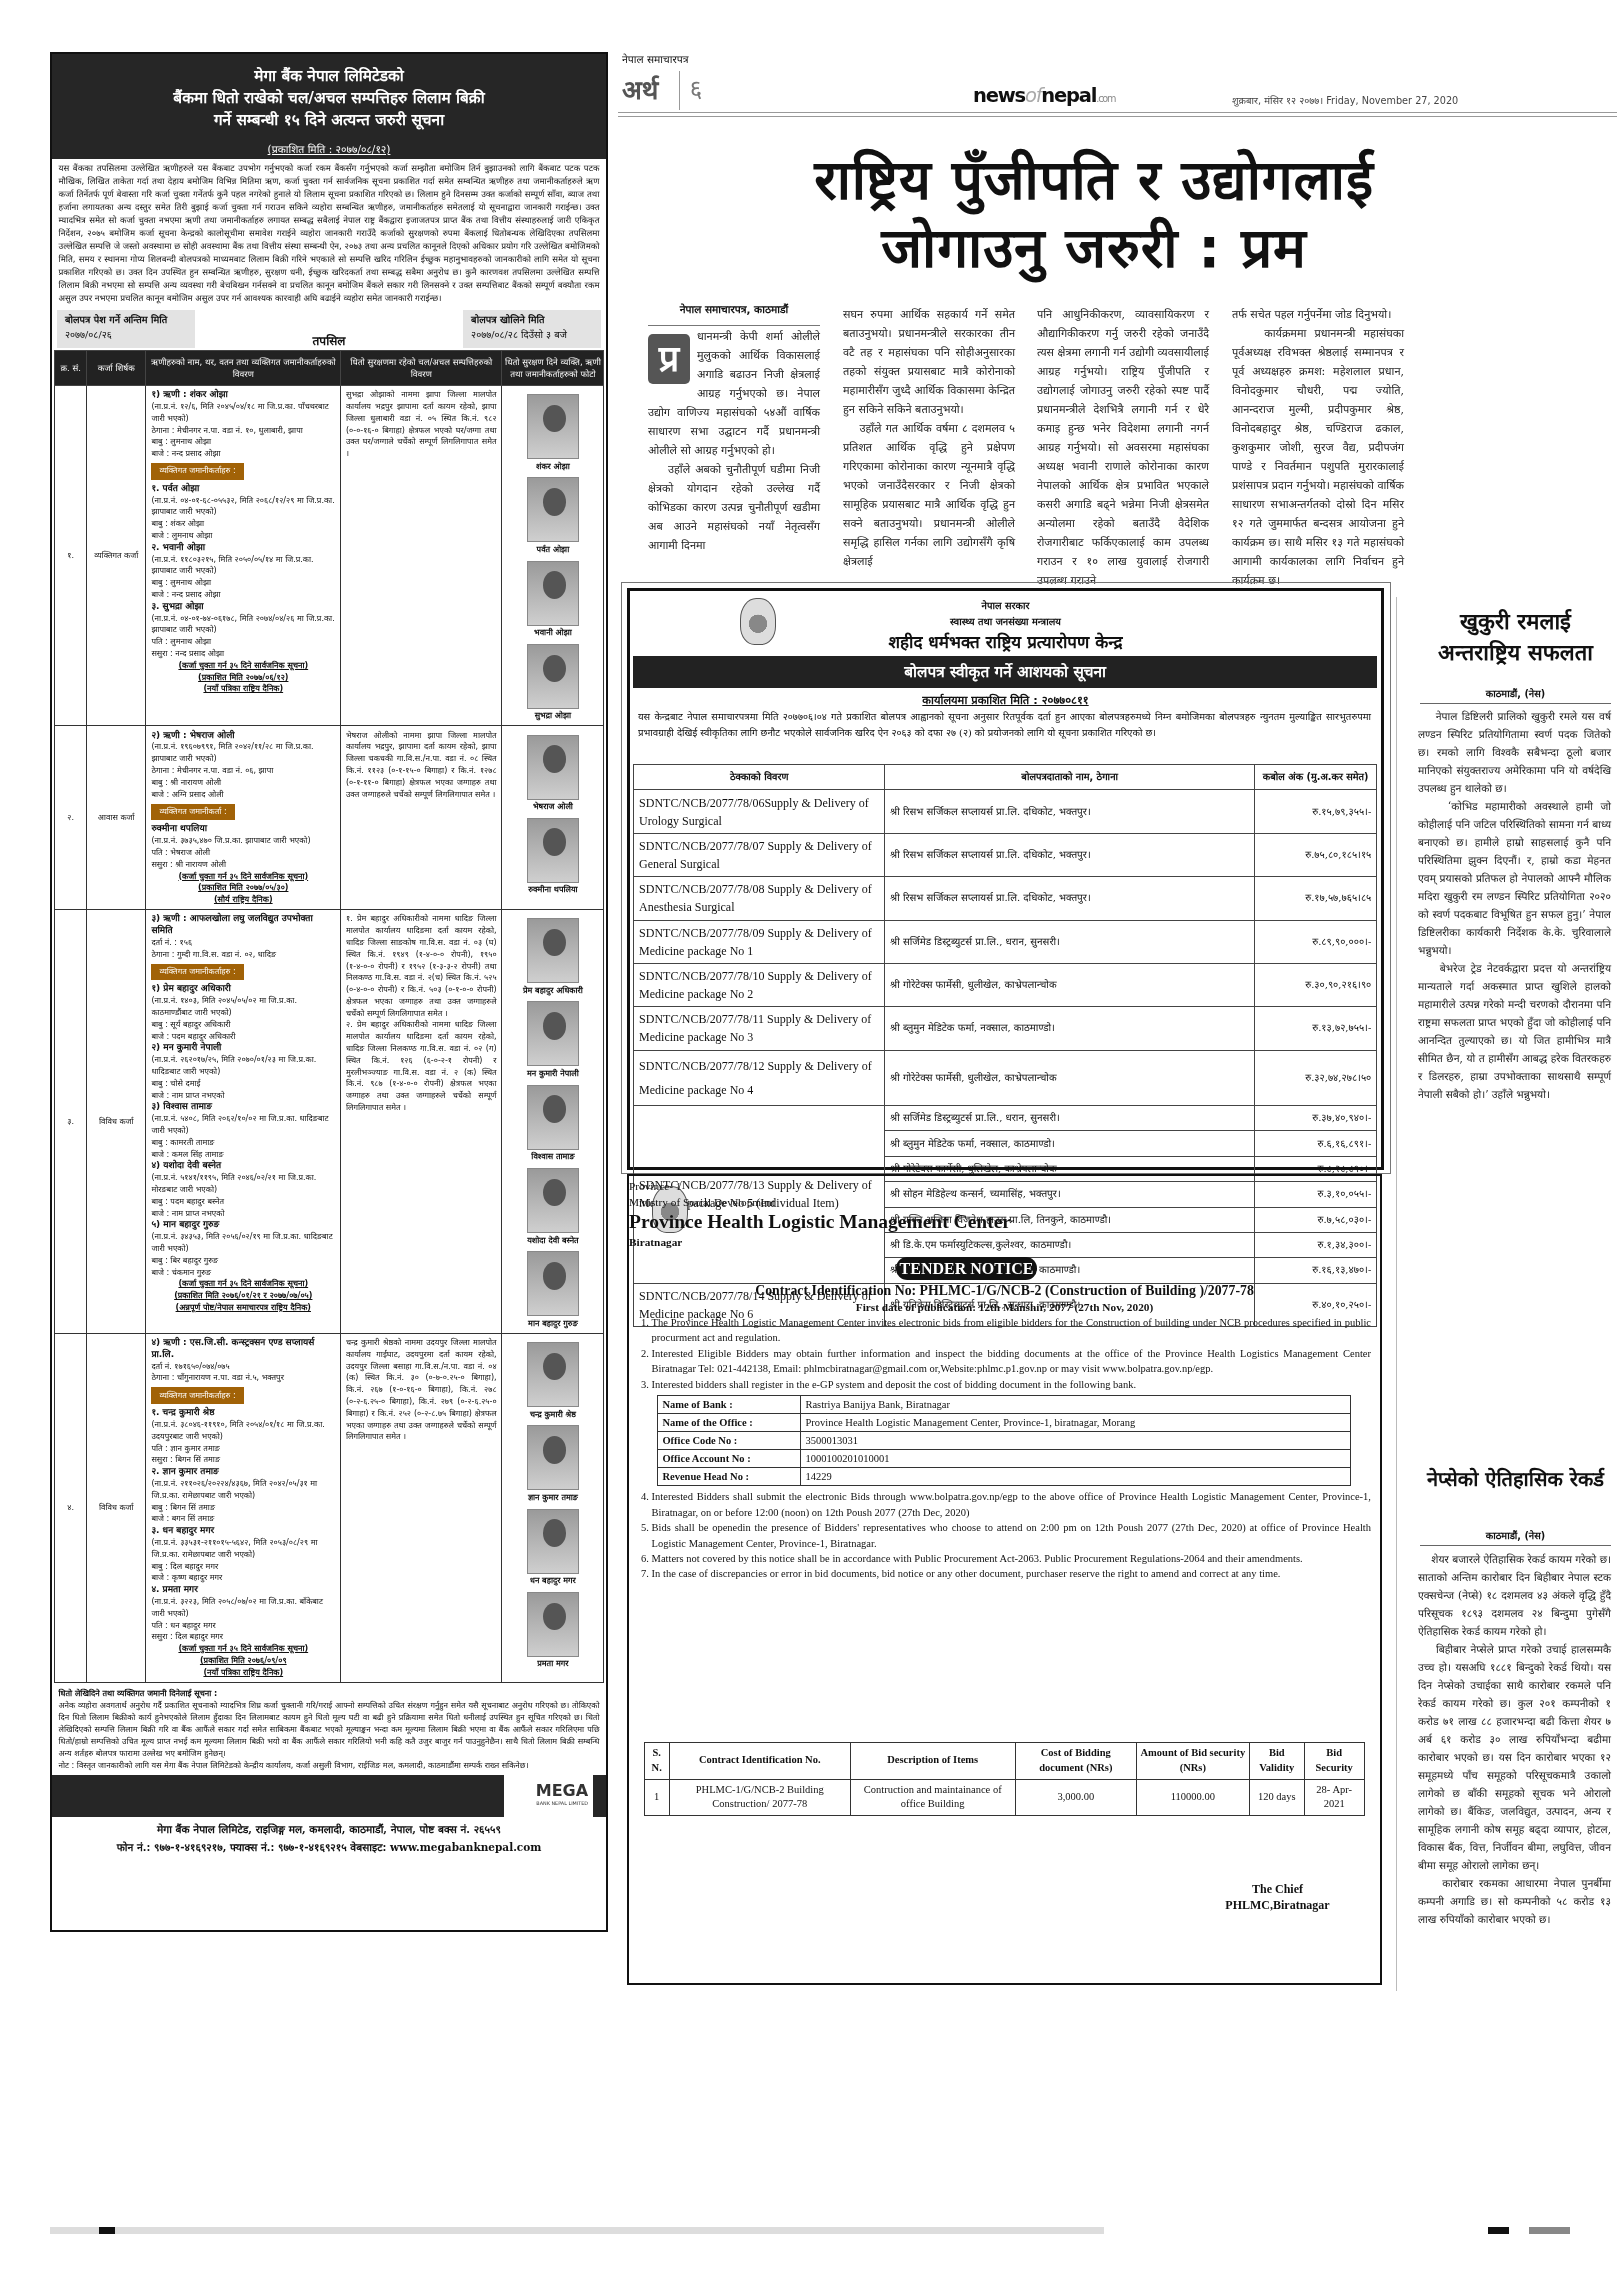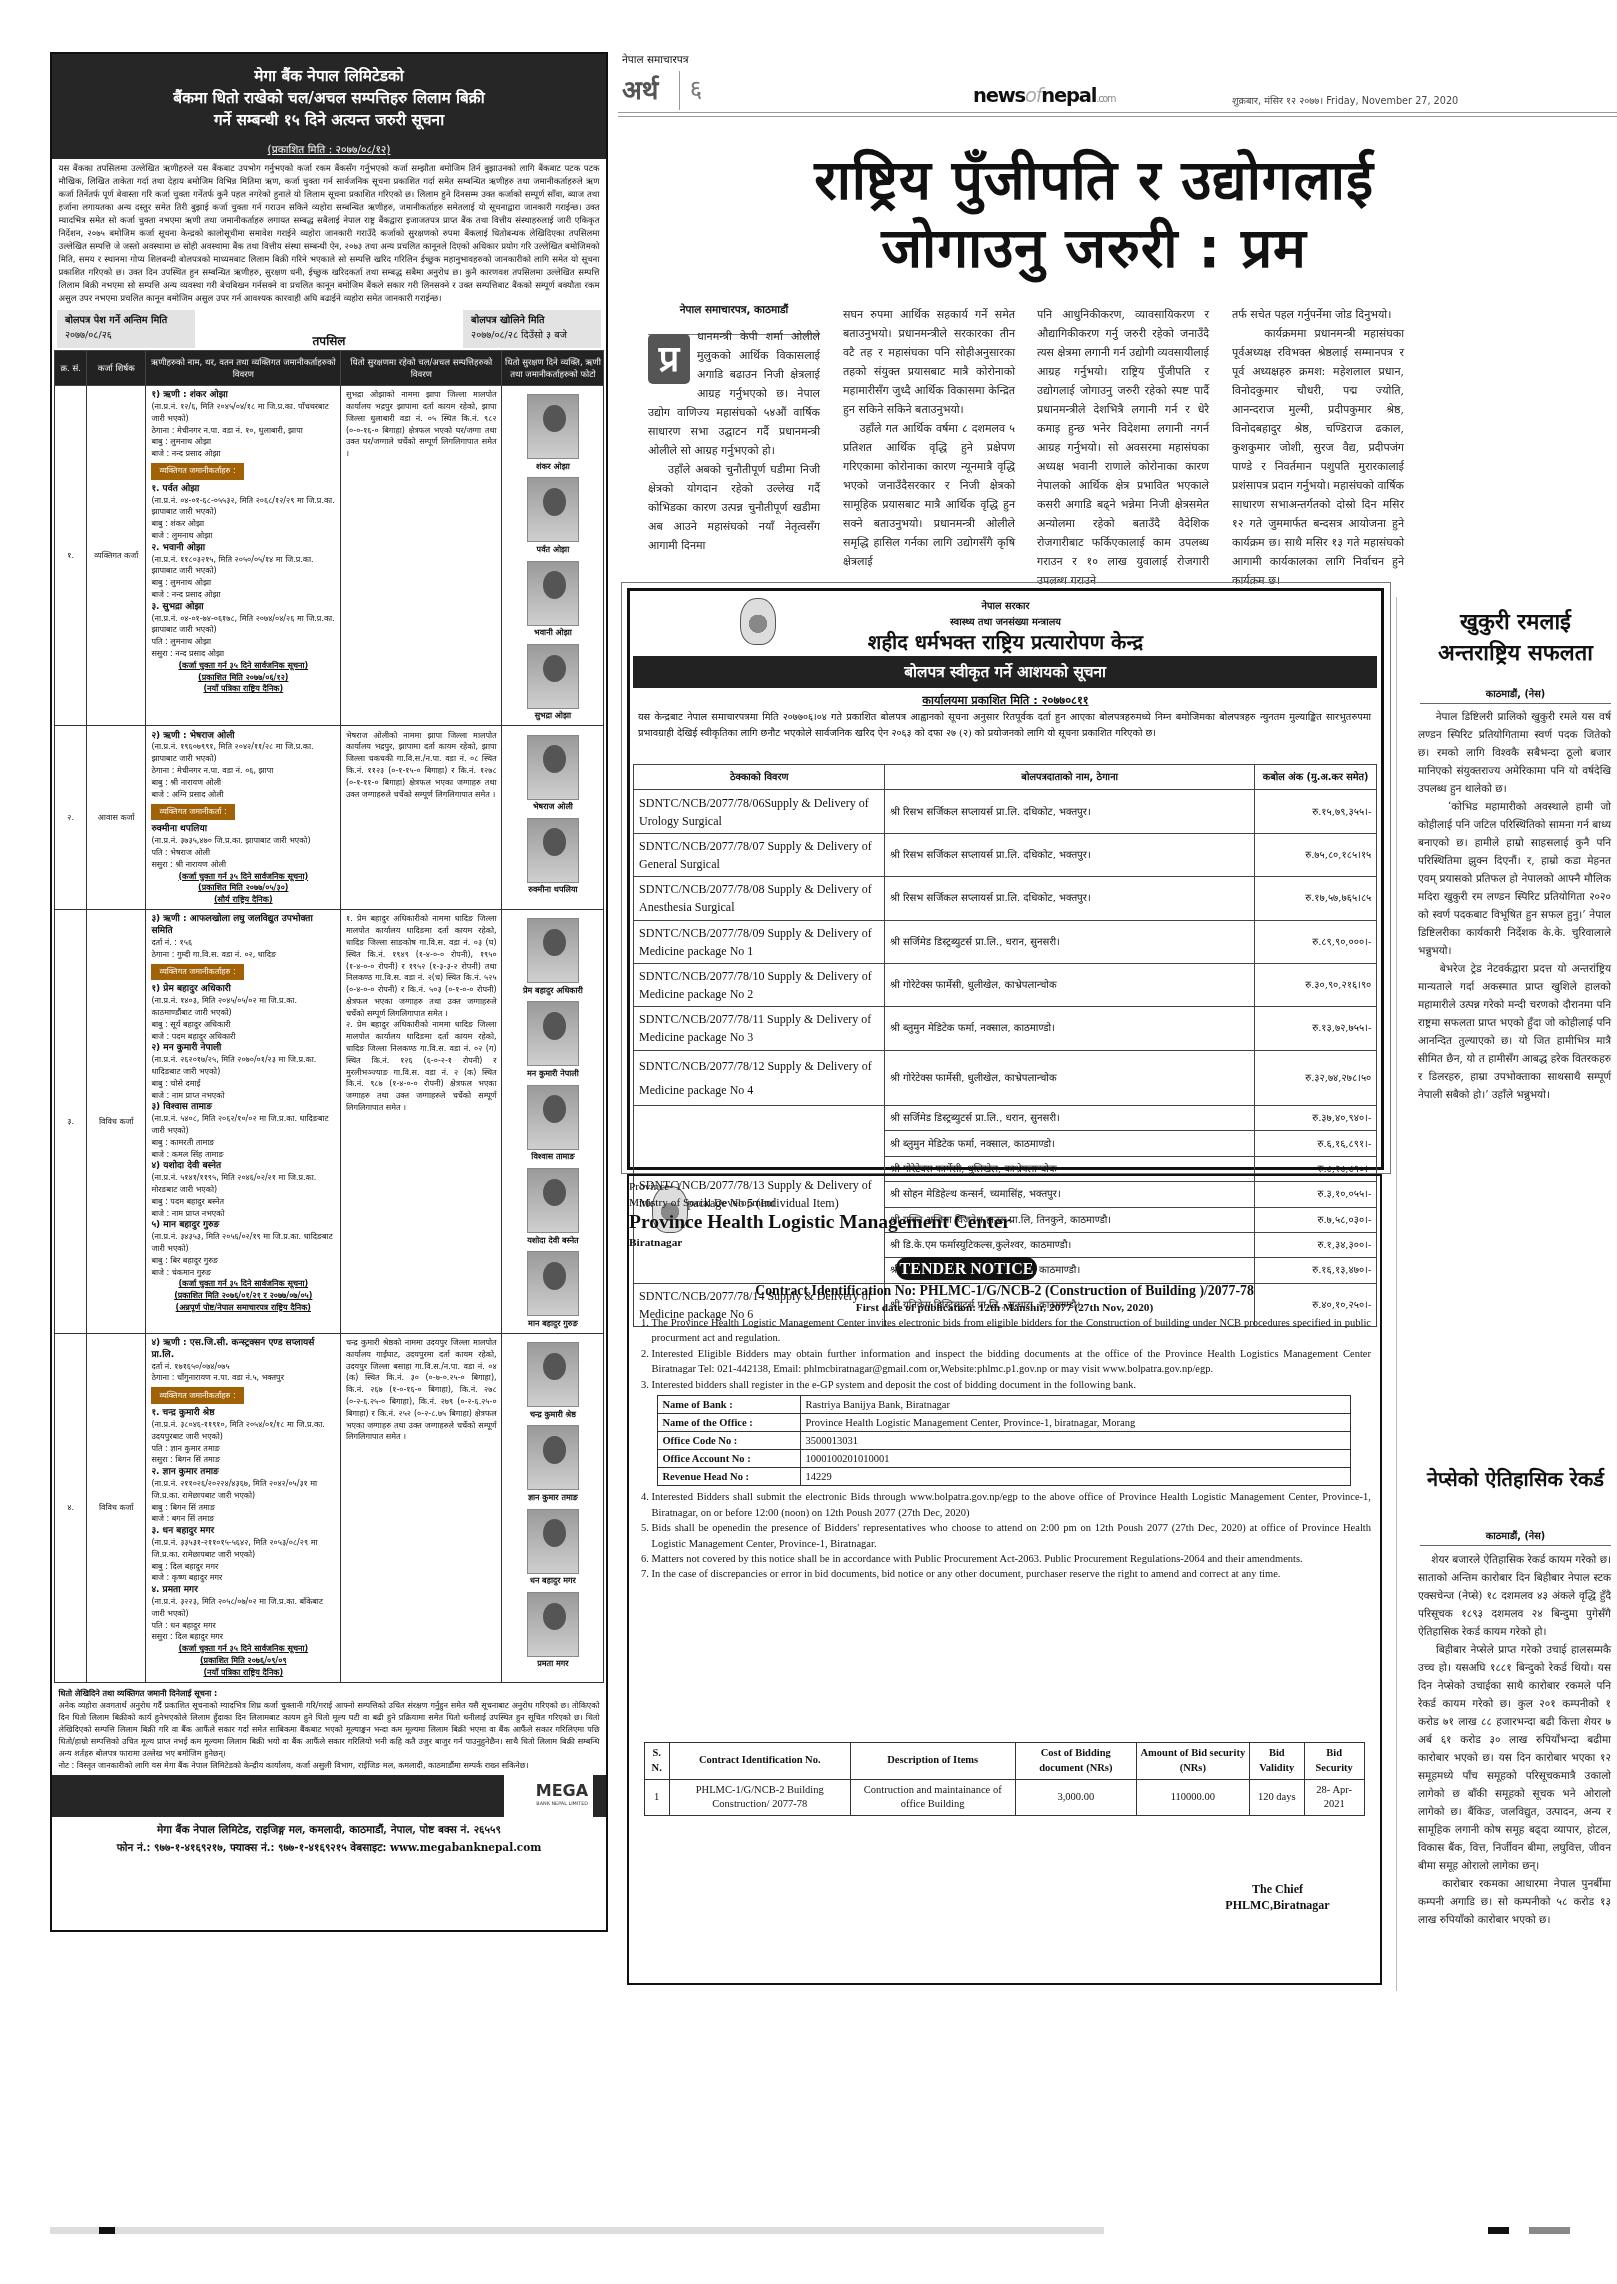--- a/index.html
+++ b/index.html
@@ -35,34 +35,34 @@
 #section{left:622px;top:71px;font-family:"DejaVu Sans",sans-serif;font-size:26px;font-weight:bold;color:#555}
 #pageNo{left:679px;top:71px;font-size:24px;color:#777;border-left:0.8px solid #999;padding-left:9.7px;height:39px}
 #logo{left:973px;top:84px;font-family:"DejaVu Sans",sans-serif;font-size:19.5px;font-weight:bold;letter-spacing:-1.2px}
 #logo i{font-style:italic;color:#aaa;font-weight:normal}
 #logo small{font-size:9.7px;color:#888;font-weight:normal}
 #dateline{left:1232px;top:94px;font-family:"DejaVu Sans",sans-serif;font-size:9.7px;color:#444}
 #hrule{left:618px;top:112px;width:999px;height:4.9px;border-top:1.6px solid #999;border-bottom:0.8px solid #999}
 #headline{left:648px;top:146px;width:892px;text-align:center;font-family:"DejaVu Sans",sans-serif;font-weight:bold;font-size:55px;line-height:68px;letter-spacing:0.8px}
 
 .col{font-family:"DejaVu Serif",serif;font-size:11px;line-height:19px;text-align:justify;color:#222}
-#byline{left:648px;top:302px;width:172px;text-align:center;font-weight:bold;font-size:10.5px;border-bottom:1.6px solid #777;padding-bottom:18px;font-family:"DejaVu Sans",sans-serif}
+#byline{left:648px;top:302px;width:172px;text-align:center;font-weight:bold;font-size:10.5px;border-bottom:1.6px solid #777;padding-bottom:9px;font-family:"DejaVu Sans",sans-serif}
 #dropcap{left:648px;top:334px;width:42px;height:50px;background:#555;border-radius:4.9px;color:#fff;font-size:36px;font-weight:bold;text-align:center;line-height:49px}
 #col1{left:648px;top:327px;width:172px}
 #col1 .indent{float:left;width:49px;height:58px}
 #col2{left:843px;top:305px;width:172px}
 #col3{left:1037px;top:305px;width:172px}
 #col4{left:1232px;top:305px;width:172px}
 #col5{left:1418px;top:305px;width:191px}
 
 #sdntc{left:627px;top:588px;width:757px;height:582px;border:3.2px solid #111}
 #sdntcOuter{left:621px;top:582px;width:770px;height:592px;border:0.8px solid #777}
 .emblem{width:36px;height:47px;border:1.6px solid #555;border-radius:45% 45% 40% 40%;background:radial-gradient(circle at 50% 55%,#888 30%,#ddd 31%)}
 #sdntcHead{left:0;top:6.5px;width:100%;text-align:center;font-family:"DejaVu Sans",sans-serif;font-weight:bold;font-size:9.7px;line-height:16px}
-#sdntcHead .big{font-size:20px;line-height:24px}
+#sdntcHead .big{font-size:17px;line-height:24px}
 #sdntcBar{left:3.2px;top:65px;width:744px;height:32px;background:#222;color:#fff;text-align:center;font-family:"DejaVu Sans",sans-serif;font-weight:bold;font-size:15.4px;line-height:32px}
 #sdntcDate{left:0;top:101px;width:100%;text-align:center;font-weight:bold;font-size:11.3px;text-decoration:underline;font-family:"DejaVu Sans",sans-serif}
 #sdntcIntro{left:8px;top:118px;width:733px;font-size:9.7px;line-height:16px;text-align:justify}
 #bidTable{left:3.2px;top:173px;width:744px;font-size:10px;line-height:18px}
 #bidTable th{font-family:"DejaVu Sans",sans-serif;font-weight:bold;font-size:9.7px;border:0.8px solid #444;padding:3.2px;text-align:center}
 #bidTable td{border:0.8px solid #444;padding:3.2px 4.9px;vertical-align:middle;font-family:"Liberation Serif",serif}
 #bidTable td.amt{text-align:right}
 
 #tender{left:627px;top:1174px;width:755px;height:811px;border:2.4px solid #111;font-family:"Liberation Serif",serif}
 #tenderHead{left:0;top:1.6px;width:100%;font-size:11.3px;line-height:16px}

